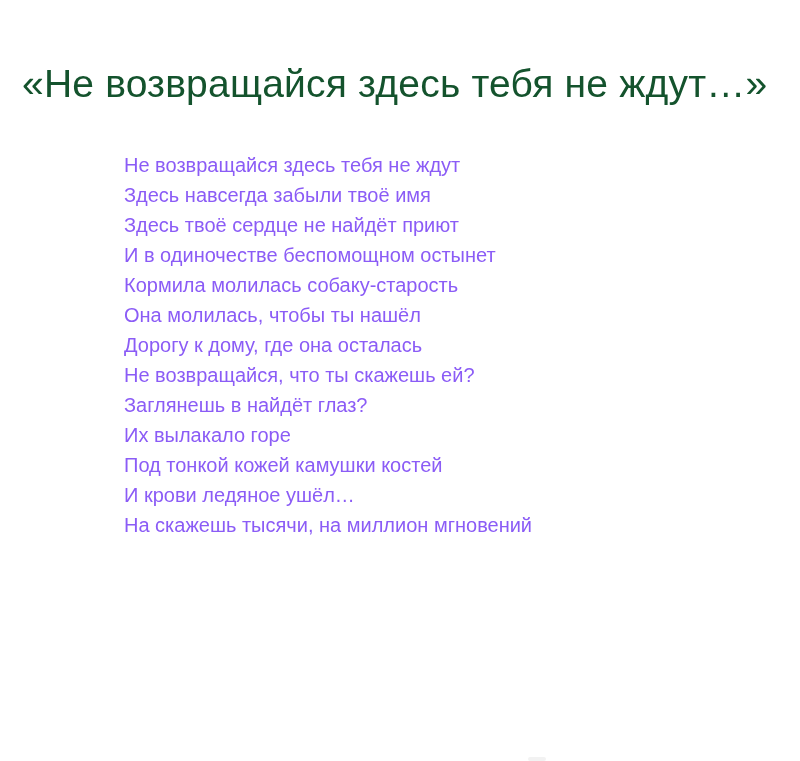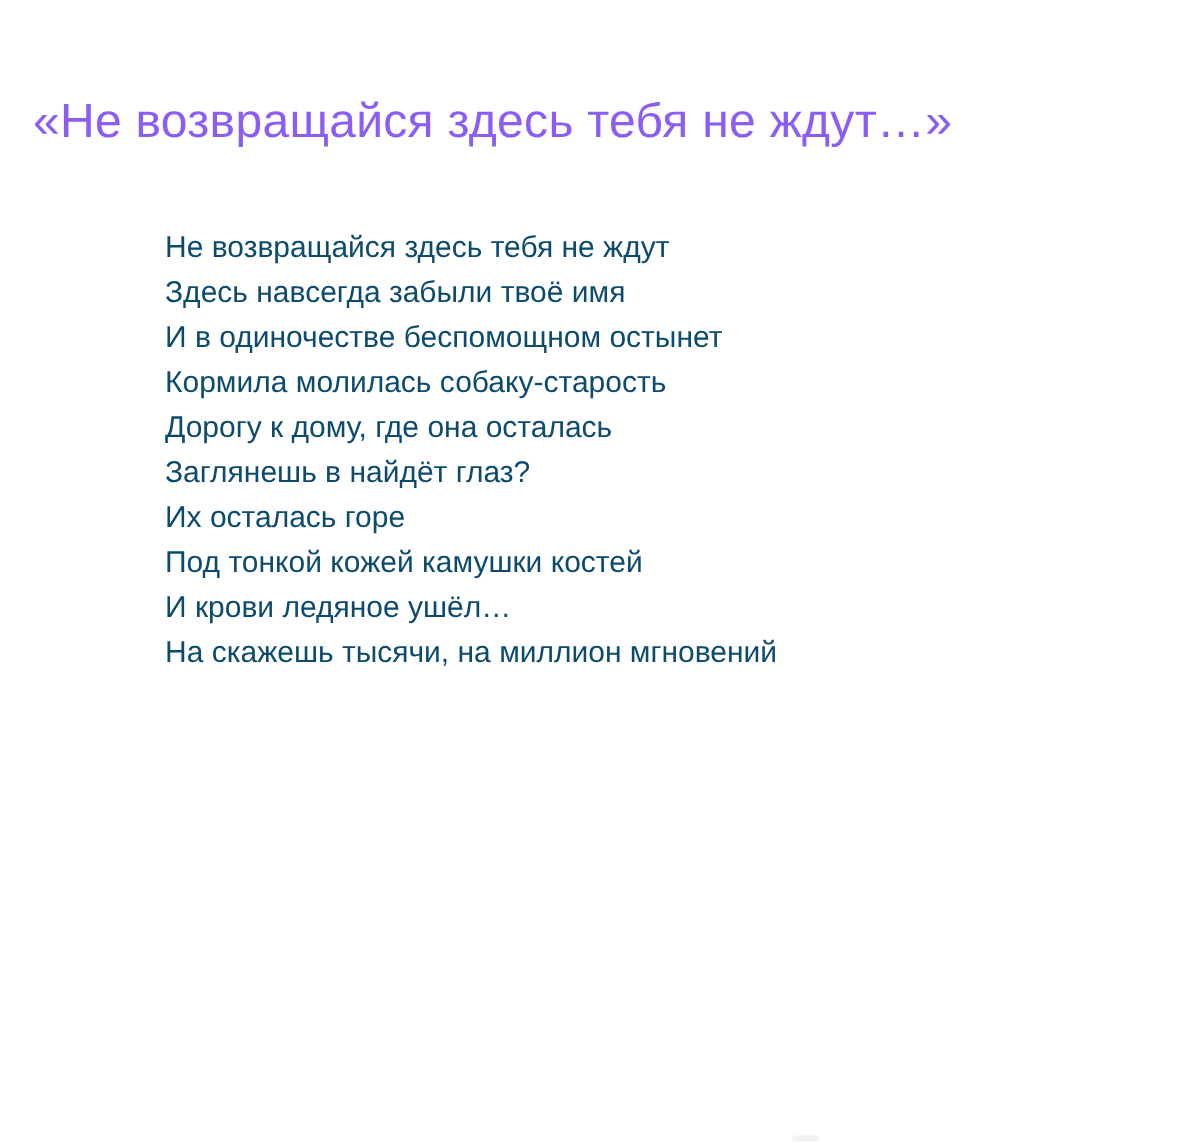--- a/index.html
+++ b/index.html
@@ -13,33 +13,33 @@
   .page {
     position: relative;
     width: 800px;
     height: 761px;
     background: #ffffff;
   }
   .poem-title {
     position: absolute;
     left: 22px;
     top: 62px;
-    font-size: 32px;
+    font-size: 39px;
     font-weight: 400;
     letter-spacing: 0.2px;
-    color: #8b5cf6;
+    color: #14532d;
     white-space: nowrap;
   }
   .poem-body {
     position: absolute;
-    left: 110px;
+    left: 124px;
     top: 150px;
     font-size: 20px;
     line-height: 30px;
-    color: #0c4a6e;
+    color: #8b5cf6;
   }
   .poem-line {
     white-space: nowrap;
   }
   .bottom-edge-artifact {
     position: absolute;
     left: 528px;
     top: 757px;
     width: 18px;
     height: 4px;
@@ -50,25 +50,28 @@
 </head>
 <body>
 
 <div class="page">
 
   <h1 class="poem-title">«Не возвращайся здесь тебя не ждут…»</h1>
 
   <div class="poem-body">
     <div class="poem-line">Не возвращайся здесь тебя не ждут</div>
     <div class="poem-line">Здесь навсегда забыли твоё имя</div>
+    <div class="poem-line">Здесь твоё сердце не найдёт приют</div>
     <div class="poem-line">И в одиночестве беспомощном остынет</div>
     <div class="poem-line">Кормила молилась собаку-старость</div>
+    <div class="poem-line">Она молилась, чтобы ты нашёл</div>
     <div class="poem-line">Дорогу к дому, где она осталась</div>
+    <div class="poem-line">Не возвращайся, что ты скажешь ей?</div>
     <div class="poem-line">Заглянешь в найдёт глаз?</div>
-    <div class="poem-line">Их осталась горе</div>
+    <div class="poem-line">Их вылакало горе</div>
     <div class="poem-line">Под тонкой кожей камушки костей</div>
     <div class="poem-line">И крови ледяное ушёл…</div>
     <div class="poem-line">На скажешь тысячи, на миллион мгновений</div>
   </div>
 
   <div class="bottom-edge-artifact"></div>
 
 </div>
 
 </body></html>

